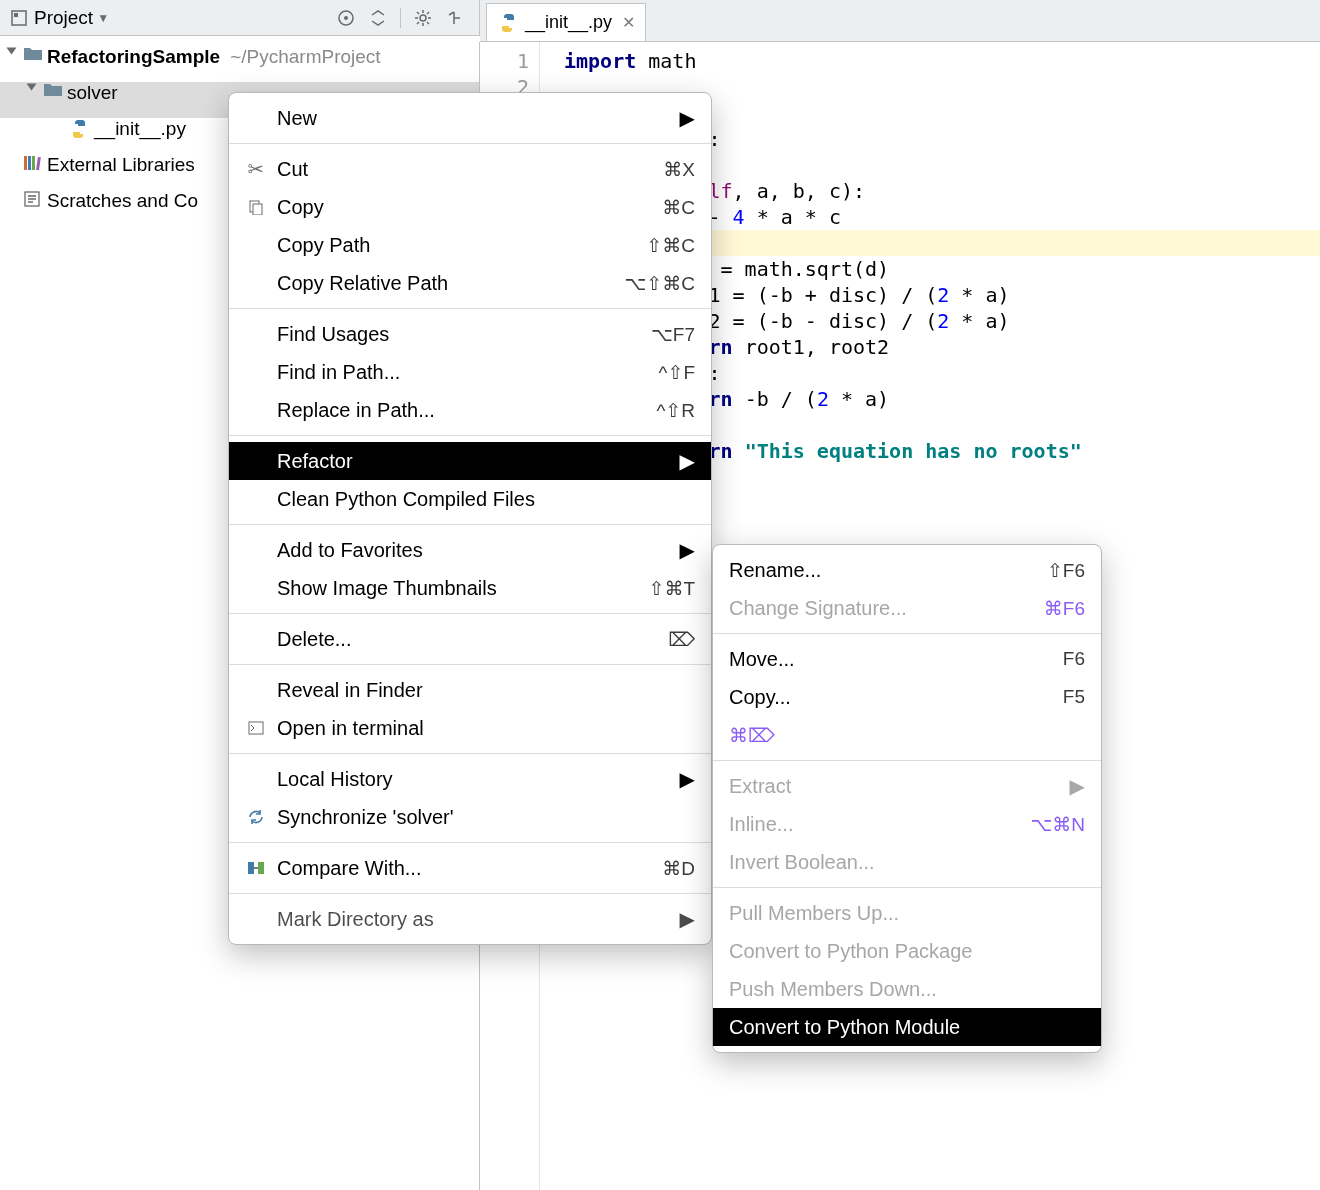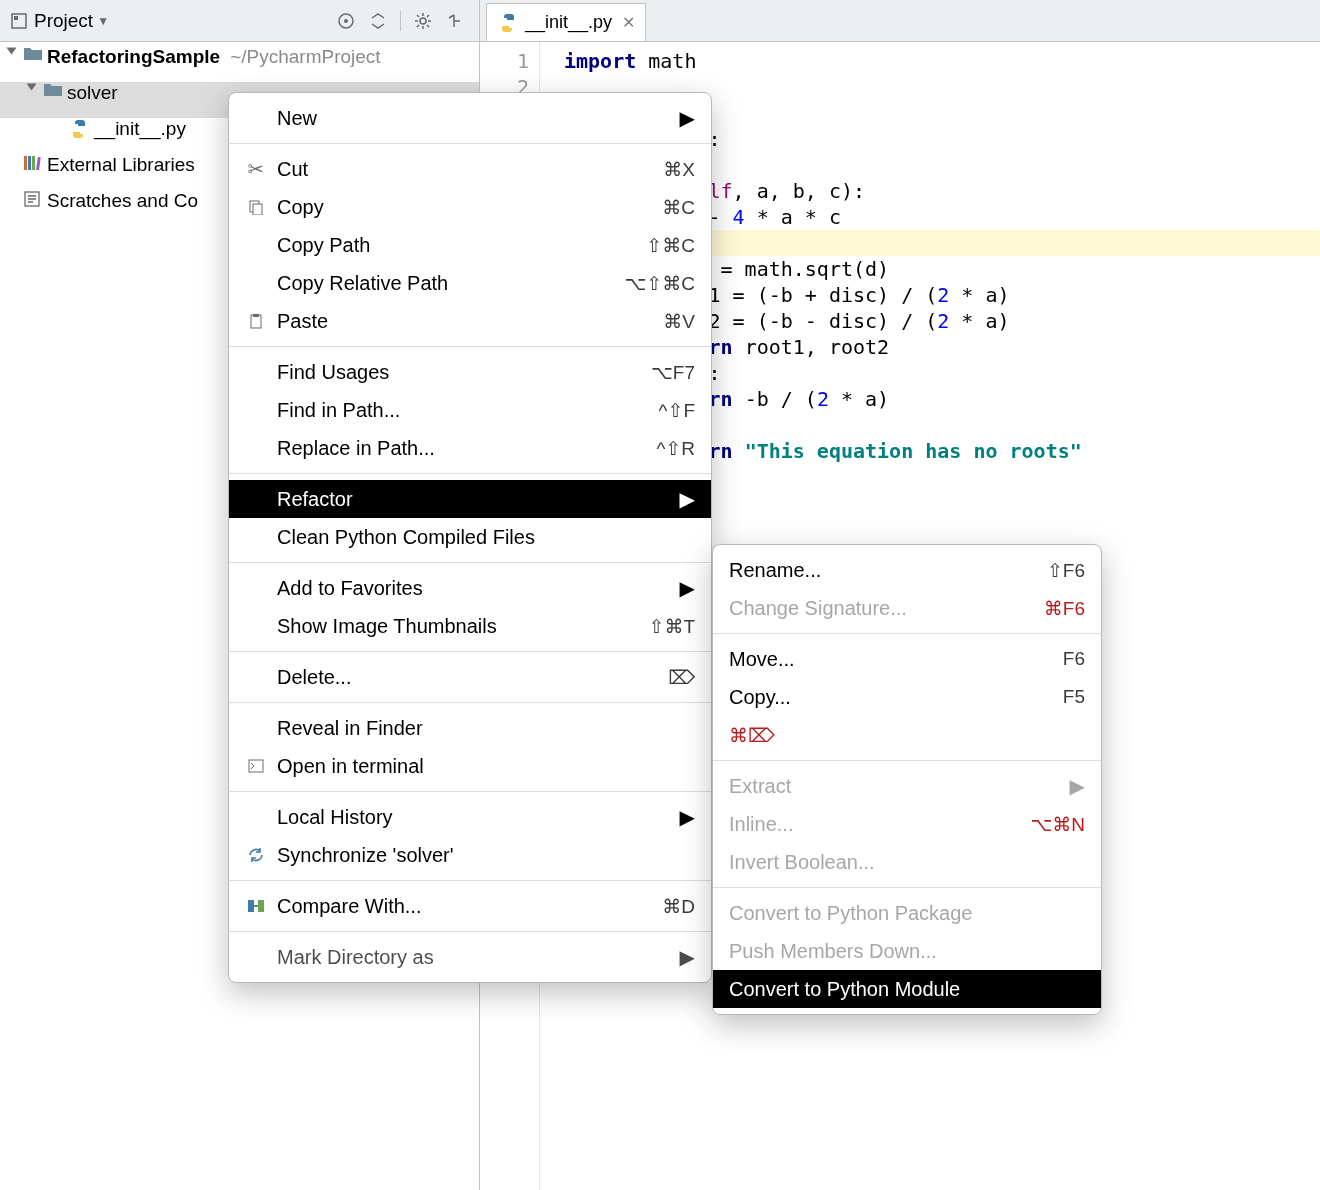--- a/index.html
+++ b/index.html
@@ -1,19 +1,19 @@
 <!DOCTYPE html>
 <html><head>
 <meta charset="utf-8">
 <style>
 * { box-sizing: border-box; margin: 0; padding: 0; }
 body { font-family: "Helvetica Neue", Arial, sans-serif; font-size: 18px; color: #000; background: #fff; overflow: hidden; width: 1320px; height: 1190px; position: relative; }
 
 .top { display: flex; height: 42px; }
-.toolbar { width: 480px; height: 42px; background: #eceff1; border-bottom: 1px solid #c3c3c3; border-right: 1px solid #c3c3c3; display: flex; align-items: center; padding: 0 8px; }
+.toolbar { width: 480px; height: 36px; background: #eceff1; border-bottom: 1px solid #c3c3c3; border-right: 1px solid #c3c3c3; display: flex; align-items: center; padding: 0 8px; }
 .toolbar .label { display: flex; align-items: center; gap: 4px; font-size: 19px; }
 .toolbar .spacer { flex: 1; }
 .toolbar .tbicon { width: 24px; height: 24px; margin: 0 4px; display: flex; align-items: center; justify-content: center; color: #6a6a6a; }
 .tabbar { flex: 1; background: #eceff1; border-bottom: 1px solid #c3c3c3; display: flex; align-items: flex-end; padding-left: 6px; }
 .tab { background: #fff; border: 1px solid #c3c3c3; border-bottom: none; height: 38px; display: flex; align-items: center; padding: 0 10px; gap: 6px; font-size: 18px; }
 .tab .close { color: #7a7a7a; font-size: 16px; margin-left: 4px; }
 
 .main { display: flex; height: calc(1190px - 42px); }
 .sidebar { width: 480px; background: #fff; border-right: 1px solid #c3c3c3; padding-top: 4px; overflow: hidden; }
 .tree-row { display: flex; align-items: flex-start; height: 36px; padding-left: 8px; gap: 4px; white-space: nowrap; font-size: 19px; }
@@ -37,21 +37,21 @@
 .menu-item { display: flex; align-items: center; height: 38px; padding: 0 16px; gap: 10px; }
 .menu-item .lbl { flex: 1; }
 .menu-item .sc { color: #3b3b3b; font-size: 19px; }
 .menu-item .subarr { margin-left: auto; }
 .menu-item.sel { background: #000000; color: #fff; }
 .menu-sep { height: 1px; background: #dcdcdc; margin: 6px 0; }
 .menu-icon { width: 22px; display: flex; justify-content: center; color: #6f6f6f; }
 
 .submenu { position: absolute; left: 712px; top: 544px; width: 390px; background: #fff; border: 1px solid #b9b9b9; border-radius: 8px; box-shadow: 0 10px 30px rgba(0,0,0,.25); padding: 6px 0; font-size: 20px; }
 .submenu .menu-item.disabled { color: #a7a7a7; }
-.submenu .menu-item.disabled .sc { color: #b91c1c; }
+.submenu .menu-item.disabled .sc { color: #8b5cf6; }
 
 svg { display: block; }
 .icon-folder { fill: #6f8a9a; }
 .icon-py { width:22px; height:22px; }
 .icon-diff { width:20px; height:20px; }
 
 </style>
 </head>
 <body>
 
@@ -201,30 +201,20 @@
   <div class="menu-item">
       <span class="menu-icon"></span>
       <span class="lbl">Copy Path</span>
       <span class="sc">⇧⌘C</span>
     </div>
   <div class="menu-item">
       <span class="menu-icon"></span>
       <span class="lbl">Copy Relative Path</span>
       <span class="sc">⌥⇧⌘C</span>
     </div>
-  <div class="menu-item">
-      <span class="menu-icon">
-        <svg width="16" height="16">
-          <rect x="3" y="2" width="10" height="13" fill="none" stroke="#6a6a6a"></rect>
-          <rect x="5" y="1" width="6" height="3" fill="#6a6a6a"></rect>
-        </svg>
-      </span>
-      <span class="lbl">Paste</span>
-      <span class="sc">⌘V</span>
-    </div>
   <div class="menu-sep"></div>
   <div class="menu-item">
       <span class="menu-icon"></span>
       <span class="lbl">Find Usages</span>
       <span class="sc">⌥F7</span>
     </div>
   <div class="menu-item">
       <span class="menu-icon"></span>
       <span class="lbl">Find in Path...</span>
       <span class="sc">^⇧F</span>
@@ -338,20 +328,23 @@
     </div>
   <div class="menu-item disabled">
       <span class="lbl">Inline...</span>
       <span class="sc">⌥⌘N</span>
     </div>
   <div class="menu-item disabled">
       <span class="lbl">Invert Boolean...</span>
     </div>
   <div class="menu-sep"></div>
   <div class="menu-item disabled">
+      <span class="lbl">Pull Members Up...</span>
+    </div>
+  <div class="menu-item disabled">
       <span class="lbl">Convert to Python Package</span>
     </div>
   <div class="menu-item disabled">
       <span class="lbl">Push Members Down...</span>
     </div>
   <div class="menu-item sel">
       <span class="lbl">Convert to Python Module</span>
     </div>
 </div>
 

